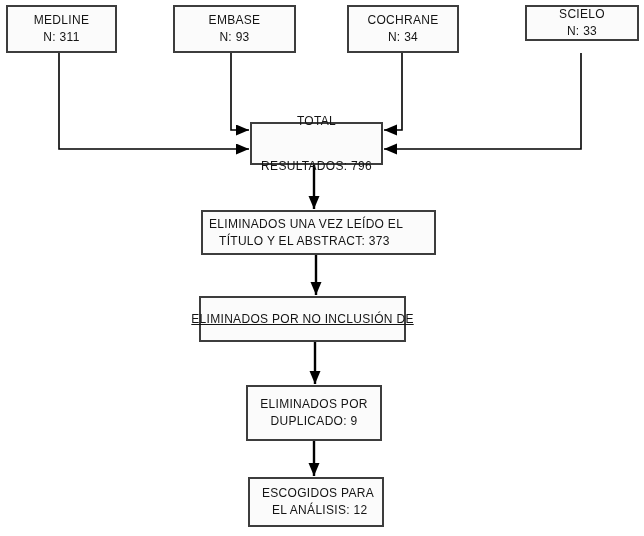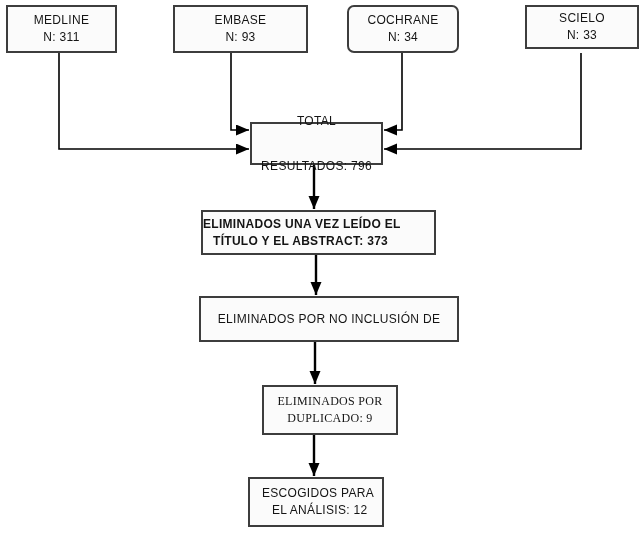--- a/index.html
+++ b/index.html
@@ -39,29 +39,29 @@
   .node .ln { white-space: nowrap; text-align: center; }
   
   .node.align-left {
     align-items: flex-start;
     text-align: left;
   }
   .node.align-left .ln2 { margin-left: 10px; }
 
   
   .n-medline  { left: 6px;   top: 5px;  width: 111px; height: 48px; }
-  .n-embase   { left: 173px; top: 5px;  width: 135px; height: 48px; }
-  .n-cochrane { left: 347px; top: 5px;  width: 112px; height: 48px; border-radius: 7px; }
-  .n-scielo   { left: 525px; top: 5px;  width: 114px; height: 44px; }
+  .n-embase   { left: 173px; top: 5px;  width: 123px; height: 48px; }
+  .n-cochrane { left: 347px; top: 5px;  width: 112px; height: 48px; }
+  .n-scielo   { left: 525px; top: 5px;  width: 114px; height: 36px; }
 
   
   .n-total    { left: 250px; top: 122px; width: 133px; height: 43px; gap: 28px; }
-  .n-step1    { left: 201px; top: 210px; width: 235px; height: 45px; padding-left: 0; font-weight: bold; }
-  .n-step2    { left: 199px; top: 296px; width: 260px; height: 46px; }
-  .n-step3    { left: 262px; top: 385px; width: 136px; height: 50px; font-family: Liberation Serif, serif; }
+  .n-step1    { left: 201px; top: 210px; width: 235px; height: 45px; padding-left: 6px; }
+  .n-step2    { left: 199px; top: 296px; width: 207px; height: 46px; text-decoration: underline; }
+  .n-step3    { left: 246px; top: 385px; width: 136px; height: 56px; }
   .n-step4    { left: 248px; top: 477px; width: 136px; height: 50px; padding-left: 12px; }
   .n-step4 .ln2 { margin-left: 6px; }
 </style>
 </head>
 <body>
 
 <div class="stage">
 
   <svg class="connectors" width="644" height="536" viewBox="0 0 644 536">
     <defs>

